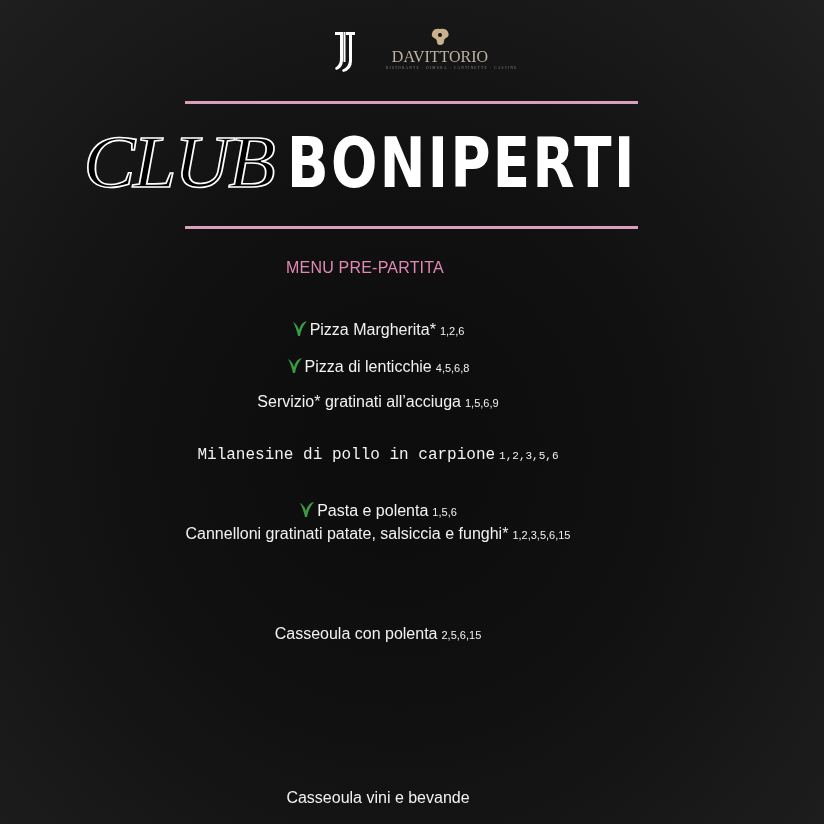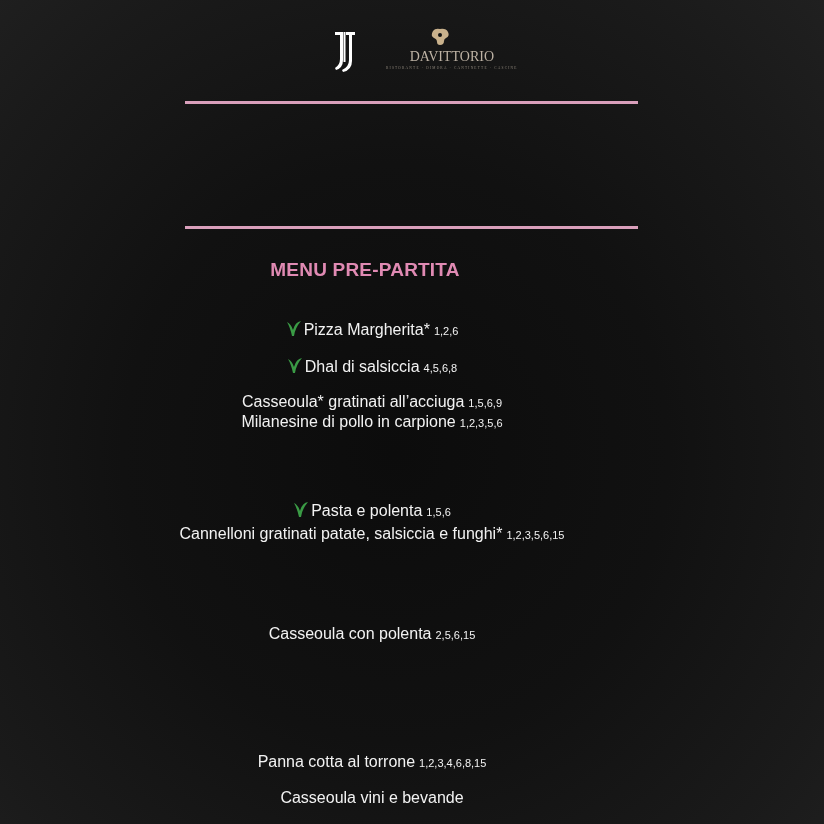--- a/index.html
+++ b/index.html
@@ -45,26 +45,25 @@
     }
     .dav-mark {
       display: block;
       margin: 0 auto;
       width: 22px;
       height: 18px;
     }
     .dav-name {
       display: block;
       font-family: "Liberation Serif", serif;
-      font-size: 14px;
+      font-size: 16px;
       color: #bdb2a4;
       letter-spacing: 0px;
       line-height: 18px;
       margin-top: 2px;
-      text-align: right;
     }
     .dav-sub {
       display: block;
       font-family: "Liberation Serif", serif;
       font-size: 3.5px;
       color: #8d857a;
       letter-spacing: 1.2px;
       line-height: 5px;
       margin-top: 0px;
       white-space: nowrap;
@@ -118,34 +117,35 @@
       margin-left: 18px;
       vertical-align: baseline;
     }
     
     .section-title {
       position: absolute;
       left: 0;
       width: 730px;
       text-align: center;
       font-family: "Liberation Sans", sans-serif;
-      font-weight: bold;
-      font-size: 19px;
+      font-weight: normal;
+      font-size: 16px;
       color: #e08ab3;
       letter-spacing: 0.2px;
     }
     .item {
       position: absolute;
       left: 0;
       width: 744px;
       text-align: center;
       font-family: "Liberation Sans", sans-serif;
       font-size: 16px;
       color: #f2f2f2;
       white-space: nowrap;
+      padding-left: 6px;
     }
     .allergens {
       font-size: 11px;
       color: #f2f2f2;
       margin-left: 4px;
     }
     .veg-icon {
       display: inline-block;
       width: 16px;
       height: 18px;
@@ -169,62 +169,62 @@
         <path d="M4 3 Q6 0 11 1 Q17 0 19 4 Q21 8 17 10 Q15 11 15 13 Q15 17 11 17 Q8 17 8 14 Q8 11 5 10 Q1 8 4 3 Z" fill="#c9b18c"></path>
         <circle cx="11" cy="7" r="2" fill="#111111"></circle>
       </svg>
       <span class="dav-name">DAVITTORIO</span>
       <span class="dav-sub">RISTORANTE · DIMORA · CANTINETTE · CASCINE</span>
     </div>
   </div>
 
   <div class="rule top"></div>
 
+  <div class="title">
+    <span class="title-club"><span class="title-club-inner">CLUB</span></span><span class="title-boni">BONIPERTI</span>
+  </div>
 
   <div class="rule bottom"></div>
 
   <div class="section-title" style="top:259px;">MENU PRE-PARTITA</div>
 
   <div class="item" style="top:319px;">
     <svg class="veg-icon" viewBox="0 0 16 18">
       <path d="M1 3 Q4 8 6 17 L8 17 Q9 9 15 2 Q9 3 7 11 Q5 5 1 3 Z" fill="#3a9b45"></path>
     </svg><span>Pizza Margherita*</span><span class="allergens">1,2,6</span>
   </div>
 
   <div class="item" style="top:356px;">
     <svg class="veg-icon" viewBox="0 0 16 18">
       <path d="M1 3 Q4 8 6 17 L8 17 Q9 9 15 2 Q9 3 7 11 Q5 5 1 3 Z" fill="#3a9b45"></path>
-    </svg><span>Dhal di salsiccia</span><span class="allergens">4,5,6,8</span>
+    </svg><span>Pizza di lenticchie</span><span class="allergens">4,5,6,8</span>
   </div>
 
   <div class="item" style="top:393px;">
-    <span>Casseoula* gratinati all’acciuga</span><span class="allergens">1,5,6,9</span>
-  </div>
-
-  <div class="item" style="top:413px;">
+    <span>Servizio* gratinati all’acciuga</span><span class="allergens">1,5,6,9</span>
+  </div>
+
+  <div class="item" style="top:446px;font-family:Liberation Mono, monospace;">
     <span>Milanesine di pollo in carpione</span><span class="allergens">1,2,3,5,6</span>
   </div>
 
   <div class="item" style="top:500px;">
     <svg class="veg-icon" viewBox="0 0 16 18">
       <path d="M1 3 Q4 8 6 17 L8 17 Q9 9 15 2 Q9 3 7 11 Q5 5 1 3 Z" fill="#3a9b45"></path>
     </svg><span>Pasta e polenta</span><span class="allergens">1,5,6</span>
   </div>
 
   <div class="item" style="top:525px;">
     <span>Cannelloni gratinati patate, salsiccia e funghi*</span><span class="allergens">1,2,3,5,6,15</span>
   </div>
 
   <div class="item" style="top:604px;margin-top:21px;">
     <span>Casseoula con polenta</span><span class="allergens">2,5,6,15</span>
   </div>
 
 
 
-  <div class="item" style="top:753px;">
-    <span>Panna cotta al torrone</span><span class="allergens">1,2,3,4,6,8,15</span>
-  </div>
 
   <div class="item" style="top:789px;">
     <span>Casseoula vini e bevande</span>
   </div>
 
 </div>
 
 </body></html>

